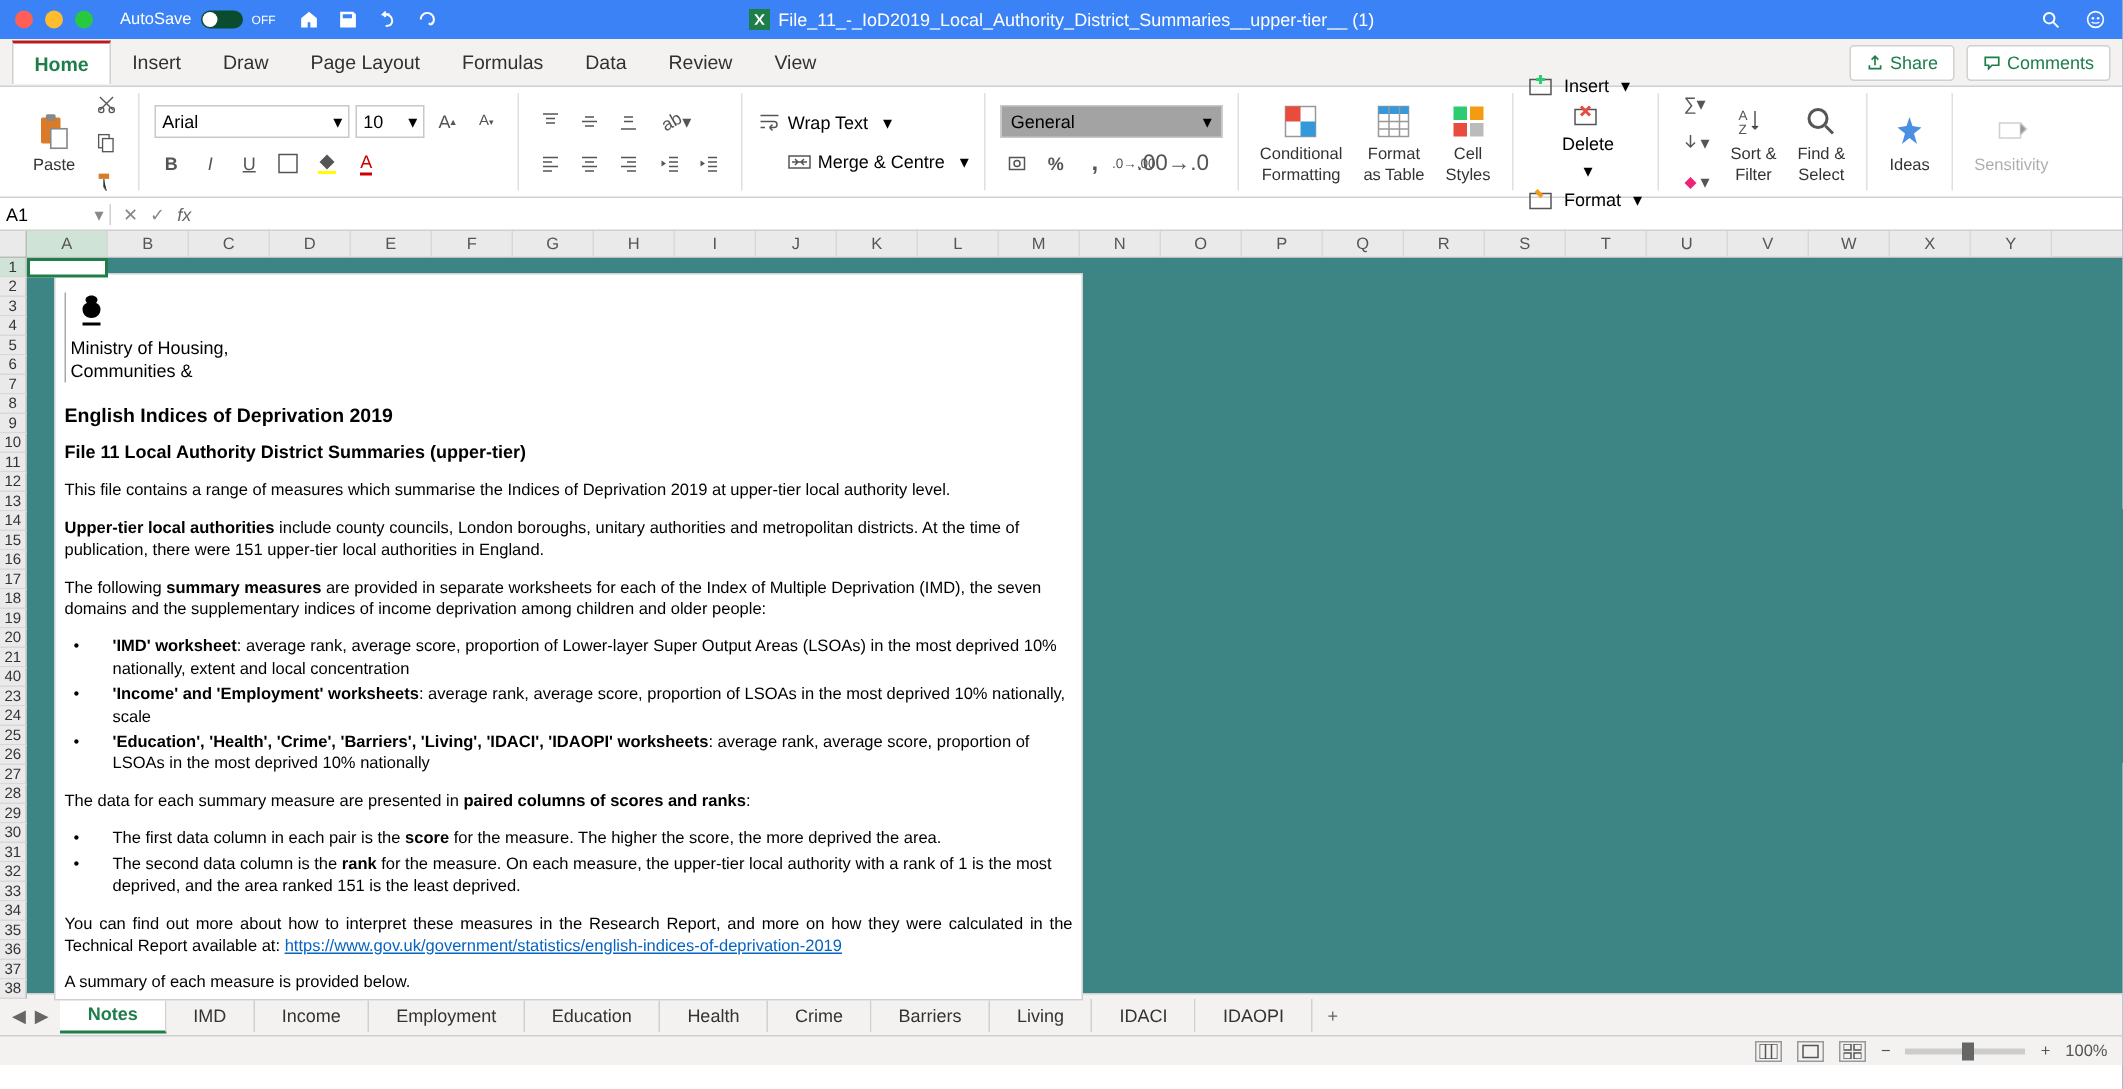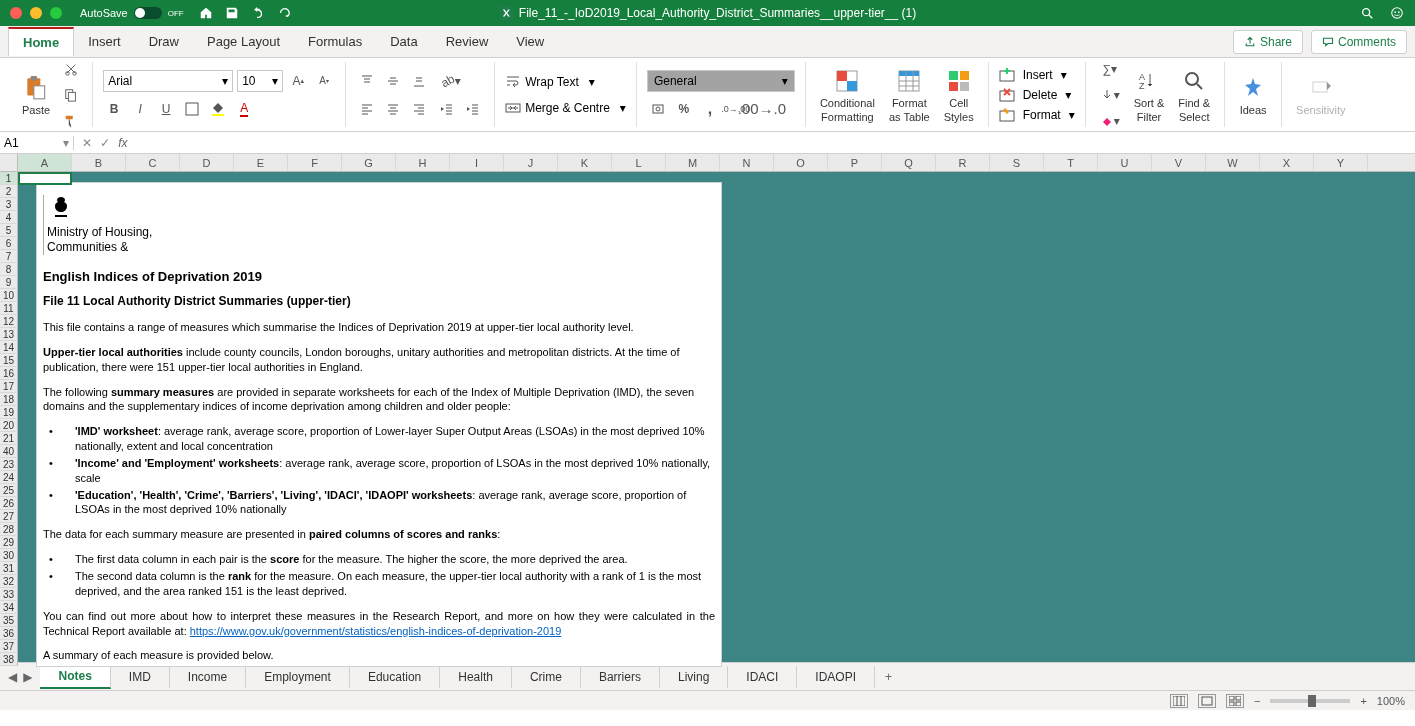--- a/index.html
+++ b/index.html
@@ -1,19 +1,19 @@
 <!DOCTYPE html>
 <html><head>
 <meta charset="utf-8">
 <style>
 * { box-sizing: border-box; margin: 0; padding: 0; font-family: -apple-system, BlinkMacSystemFont, "Segoe UI", Arial, sans-serif; }
 body { width: 1415px; height: 726px; background: #fff; overflow: hidden; font-size: 12px; }
 
 
-.titlebar { height: 26px; background: #15803d; display: flex; align-items: center; color: #fff; padding: 0 10px; position: relative; }
+.titlebar { height: 26px; background: #3b82f6; display: flex; align-items: center; color: #fff; padding: 0 10px; position: relative; }
 .win-controls { display: flex; gap: 8px; }
 .win-dot { width: 12px; height: 12px; border-radius: 50%; }
 .win-close { background: #ff5f56; }
 .win-min { background: #ffbd2e; }
 .win-max { background: #27c93f; }
 .autosave { margin-left: 18px; font-size: 11px; display: flex; align-items: center; gap: 6px; }
 .toggle { width: 28px; height: 12px; background: #0a4d2e; border-radius: 6px; position: relative; }
 .toggle::after { content:""; position:absolute; width:10px; height:10px; background:#fff; border-radius:50%; top:1px; left:1px; }
 .titlebar-icons { margin-left: 14px; display: flex; gap: 10px; }
 .ti { width:16px; height:16px; display:flex; align-items:center; justify-content:center; color:#fff; }
@@ -308,21 +308,21 @@
 
   <div class="group">
     <div class="smallcol" style="gap:10px;">
       <div class="smallrow" style="align-items:center;">
         <svg width="16" height="16" viewBox="0 0 16 16">
             <path stroke="#555" fill="none" d="M2 3h12M2 7h9a2 2 0 0 1 0 4H8m0 0l2-2m-2 2l2 2M2 11h3"></path>
           </svg>
         <span style="font-size:12px">Wrap Text</span>
           <span style="margin-left:6px">▾</span>
       </div>
-      <div class="smallrow" style="align-items:center;">
+      <div class="smallrow" style="align-items:center;margin-left:20px;">
         <svg width="16" height="16" viewBox="0 0 16 16">
             <rect x="1" y="4" width="14" height="8" fill="none" stroke="#555"></rect>
             <path stroke="#555" d="M3 8h4m2 0h4M7 8l-2-2m2 2l-2 2m2-2h2m0 0l2-2m-2 2l2 2"></path>
           </svg>
         <span style="font-size:12px">Merge &amp; Centre</span>
           <span style="margin-left:6px">▾</span>
       </div>
     </div>
   </div>
 
@@ -387,21 +387,21 @@
   <div class="group">
     <div class="smallcol" style="gap:4px;">
       <div class="smallrow" style="align-items:center;">
           <svg width="16" height="16">
             <rect x="1" y="4" width="14" height="10" fill="none" stroke="#555"></rect>
             <path stroke="#2ecc71" stroke-width="2" d="M8 1v6M5 4h6"></path>
           </svg>
           <span style="font-size:12px;margin-left:4px">Insert</span>
           <span style="margin-left:4px">▾</span>
         </div>
-      <div class="smallrow" style="align-items:center;">
+      <div class="smallrow" style="align-items:center;flex-direction:column;">
           <svg width="16" height="16">
             <rect x="1" y="4" width="14" height="10" fill="none" stroke="#555"></rect>
             <path stroke="#e74c3c" stroke-width="2" d="M5 2l6 6M11 2L5 8"></path>
           </svg>
           <span style="font-size:12px;margin-left:4px">Delete</span>
           <span style="margin-left:4px">▾</span>
         </div>
       <div class="smallrow" style="align-items:center;">
           <svg width="16" height="16">
             <rect x="1" y="4" width="14" height="10" fill="none" stroke="#555"></rect>

